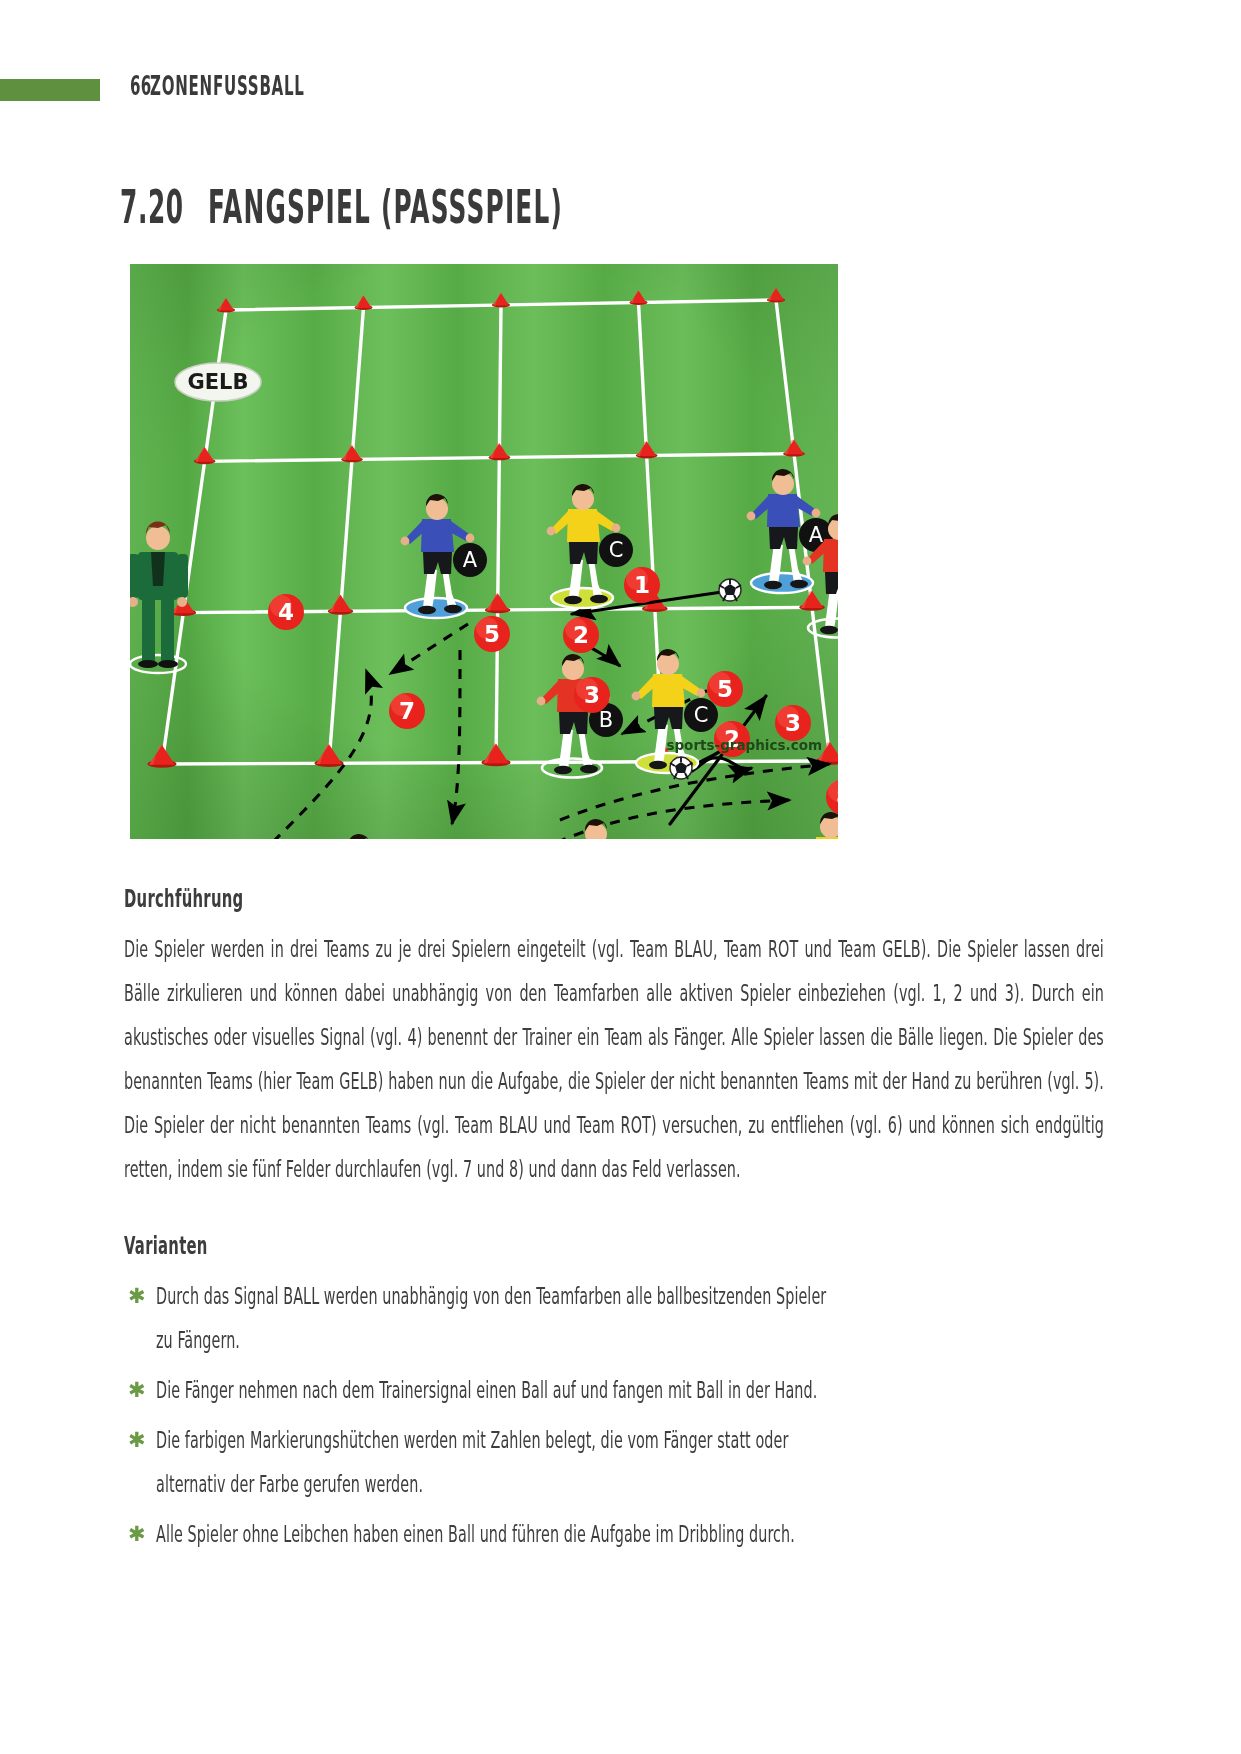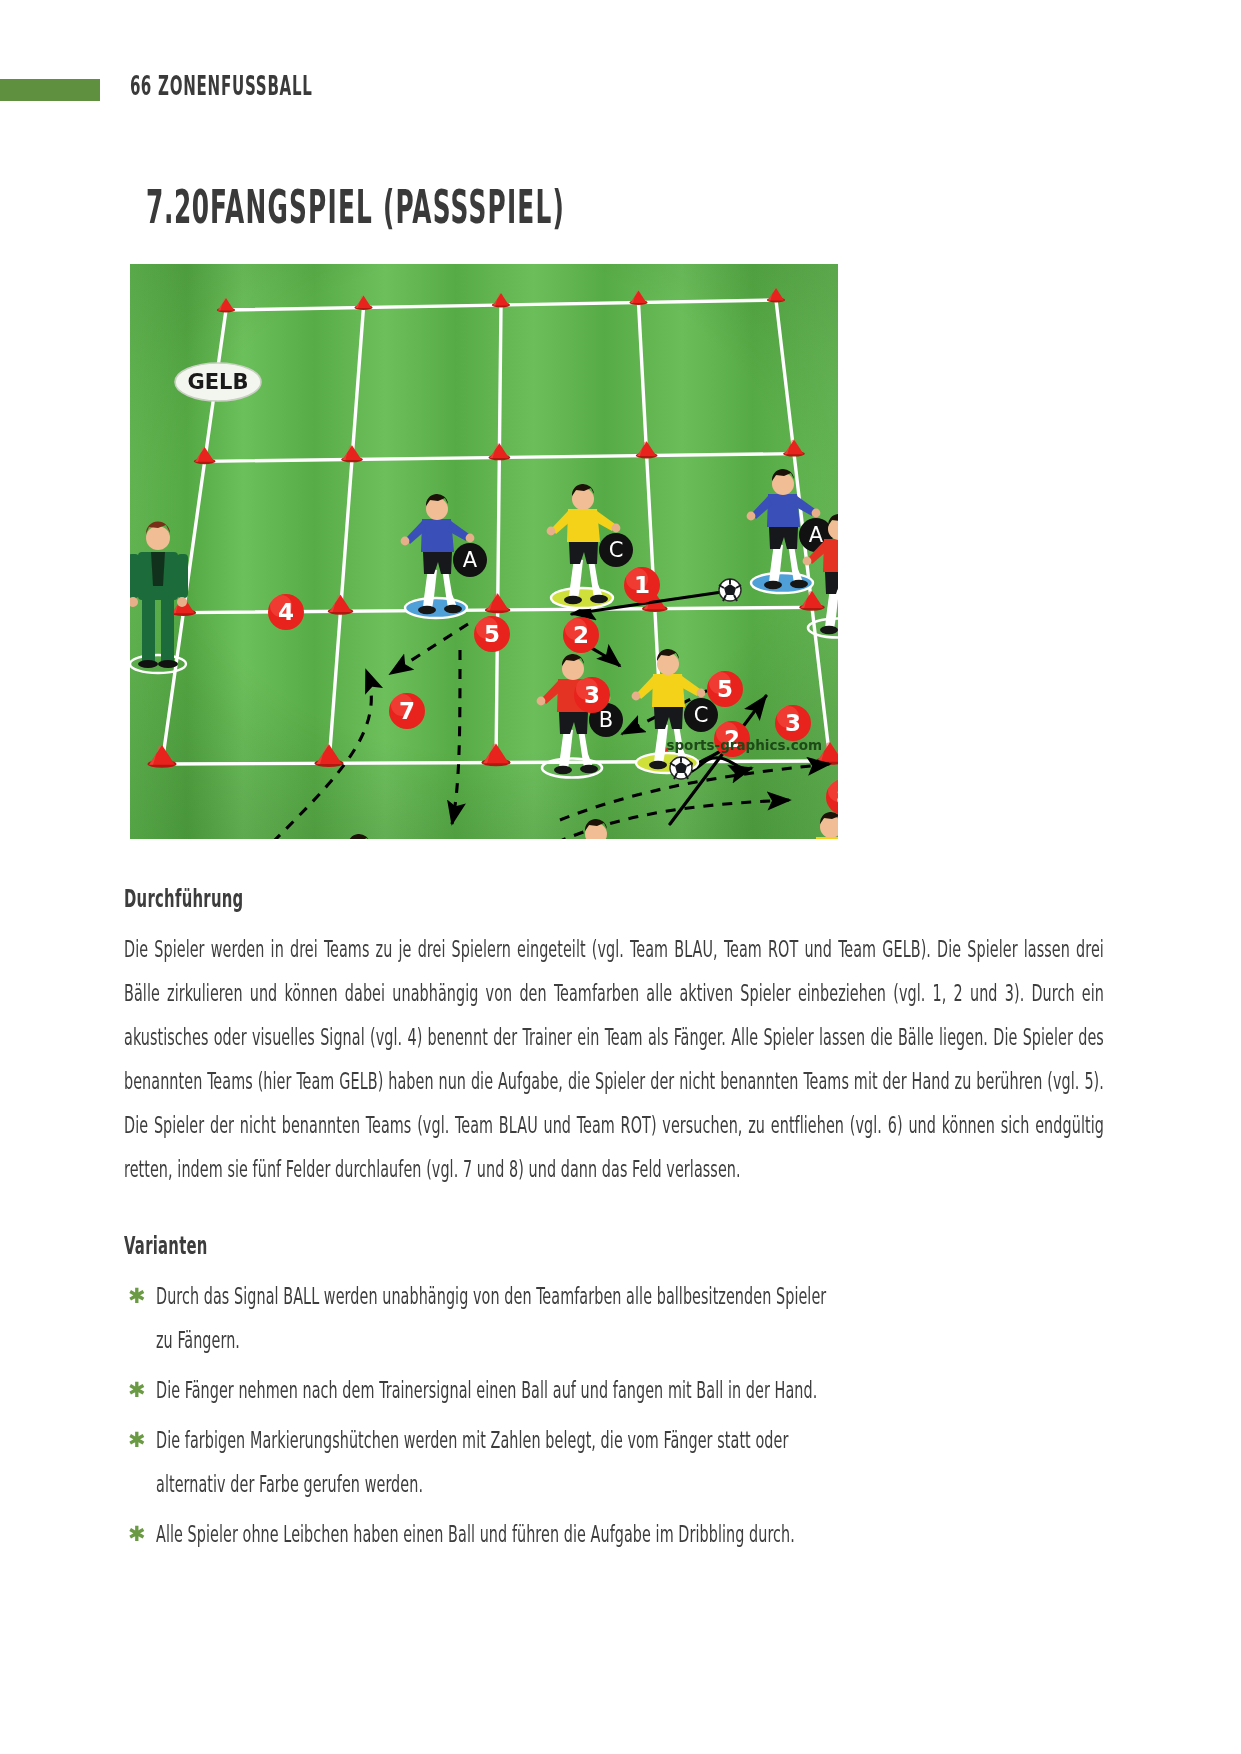--- a/index.html
+++ b/index.html
@@ -23,21 +23,21 @@
     width: 100px;
     height: 22px;
     background: #5f9040;
   }
   .header-line {
     position: absolute;
     left: 130px;
     top: 70px;
     display: flex;
     align-items: flex-end;
-    gap: 16px;
+    gap: 8px;
   }
   .header-page {
     font-family: "DejaVu Sans Condensed", "Liberation Sans Narrow", "Liberation Sans", sans-serif;
     font-weight: 700;
     font-size: 27px;
     letter-spacing: 0.5px;
     color: #3a3a3a;
     transform: scaleX(0.62);
     transform-origin: left bottom;
     white-space: nowrap;
@@ -50,25 +50,26 @@
     color: #3a3a3a;
     transform: scaleX(0.62);
     transform-origin: left bottom;
     white-space: nowrap;
     margin-left: -23px;
   }
 
   
   .section-heading {
     position: absolute;
-    left: 146px;
+    left: 120px;
     top: 180px;
     display: flex;
     align-items: flex-end;
     white-space: nowrap;
+    gap: 24px;
   }
   .section-num, .section-name {
     font-family: "DejaVu Sans Condensed", "Liberation Sans Narrow", "Liberation Sans", sans-serif;
     font-weight: 700;
     font-size: 46px;
     color: #3a3a3a;
     letter-spacing: 1px;
     transform: scaleX(0.60);
     transform-origin: left bottom;
   }

